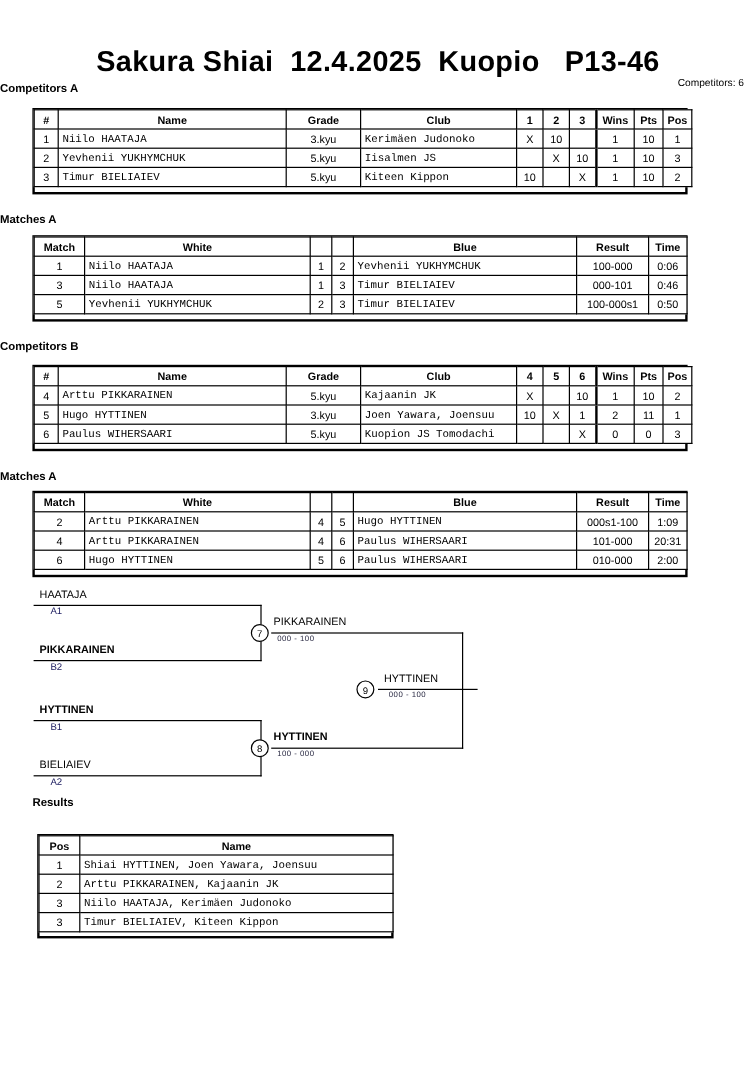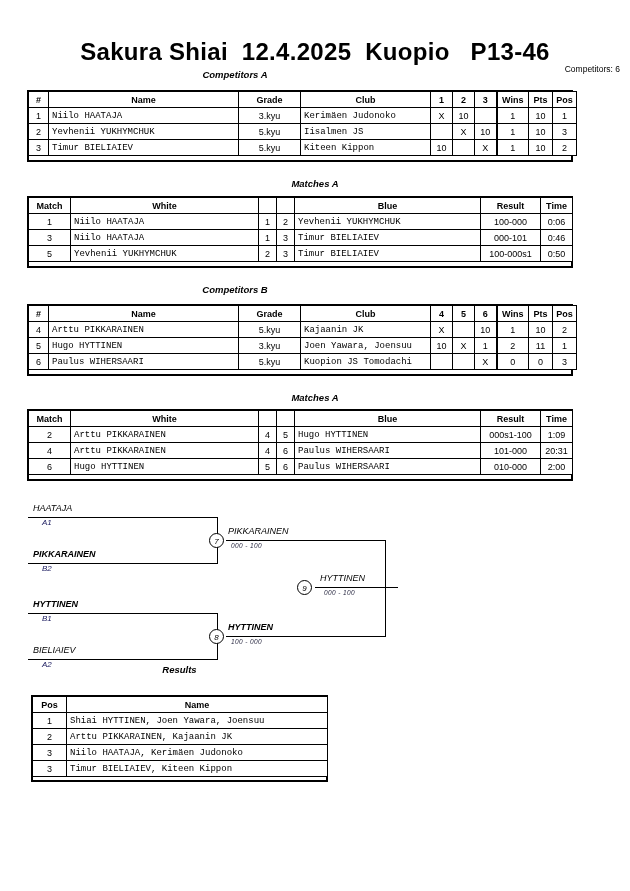--- a/index.html
+++ b/index.html
@@ -34,22 +34,21 @@
     top: 64px;
     font-size: 8.5px;
     color: #000;
   }
 
   
   .caption {
     position: absolute;
     font-size: 9.5px;
     font-weight: bold;
-    text-align: center;
-    font-style: italic;
+    text-align: left;
   }
 
   
   table.sheet {
     position: absolute;
     border-collapse: collapse;
     font-size: 9px;
     background: #fff;
     table-layout: fixed;
   }
@@ -74,24 +73,23 @@
   }
   .c { text-align: center; }
   .l { text-align: left; font-family: Liberation Mono, monospace; }
   .b { font-weight: bold; }
   .thickleft { border-left: 2px solid #000 !important; }
 
   
   .bracket {
     position: absolute;
     left: 0;
-    top: 498px;
+    top: 485px;
     width: 630px;
     height: 180px;
-    font-style: italic;
   }
   .br-line {
     position: absolute;
     background: #000;
   }
   .br-h { height: 1px; }
   .br-v { width: 1px; }
   .br-name {
     position: absolute;
     font-size: 9px;

